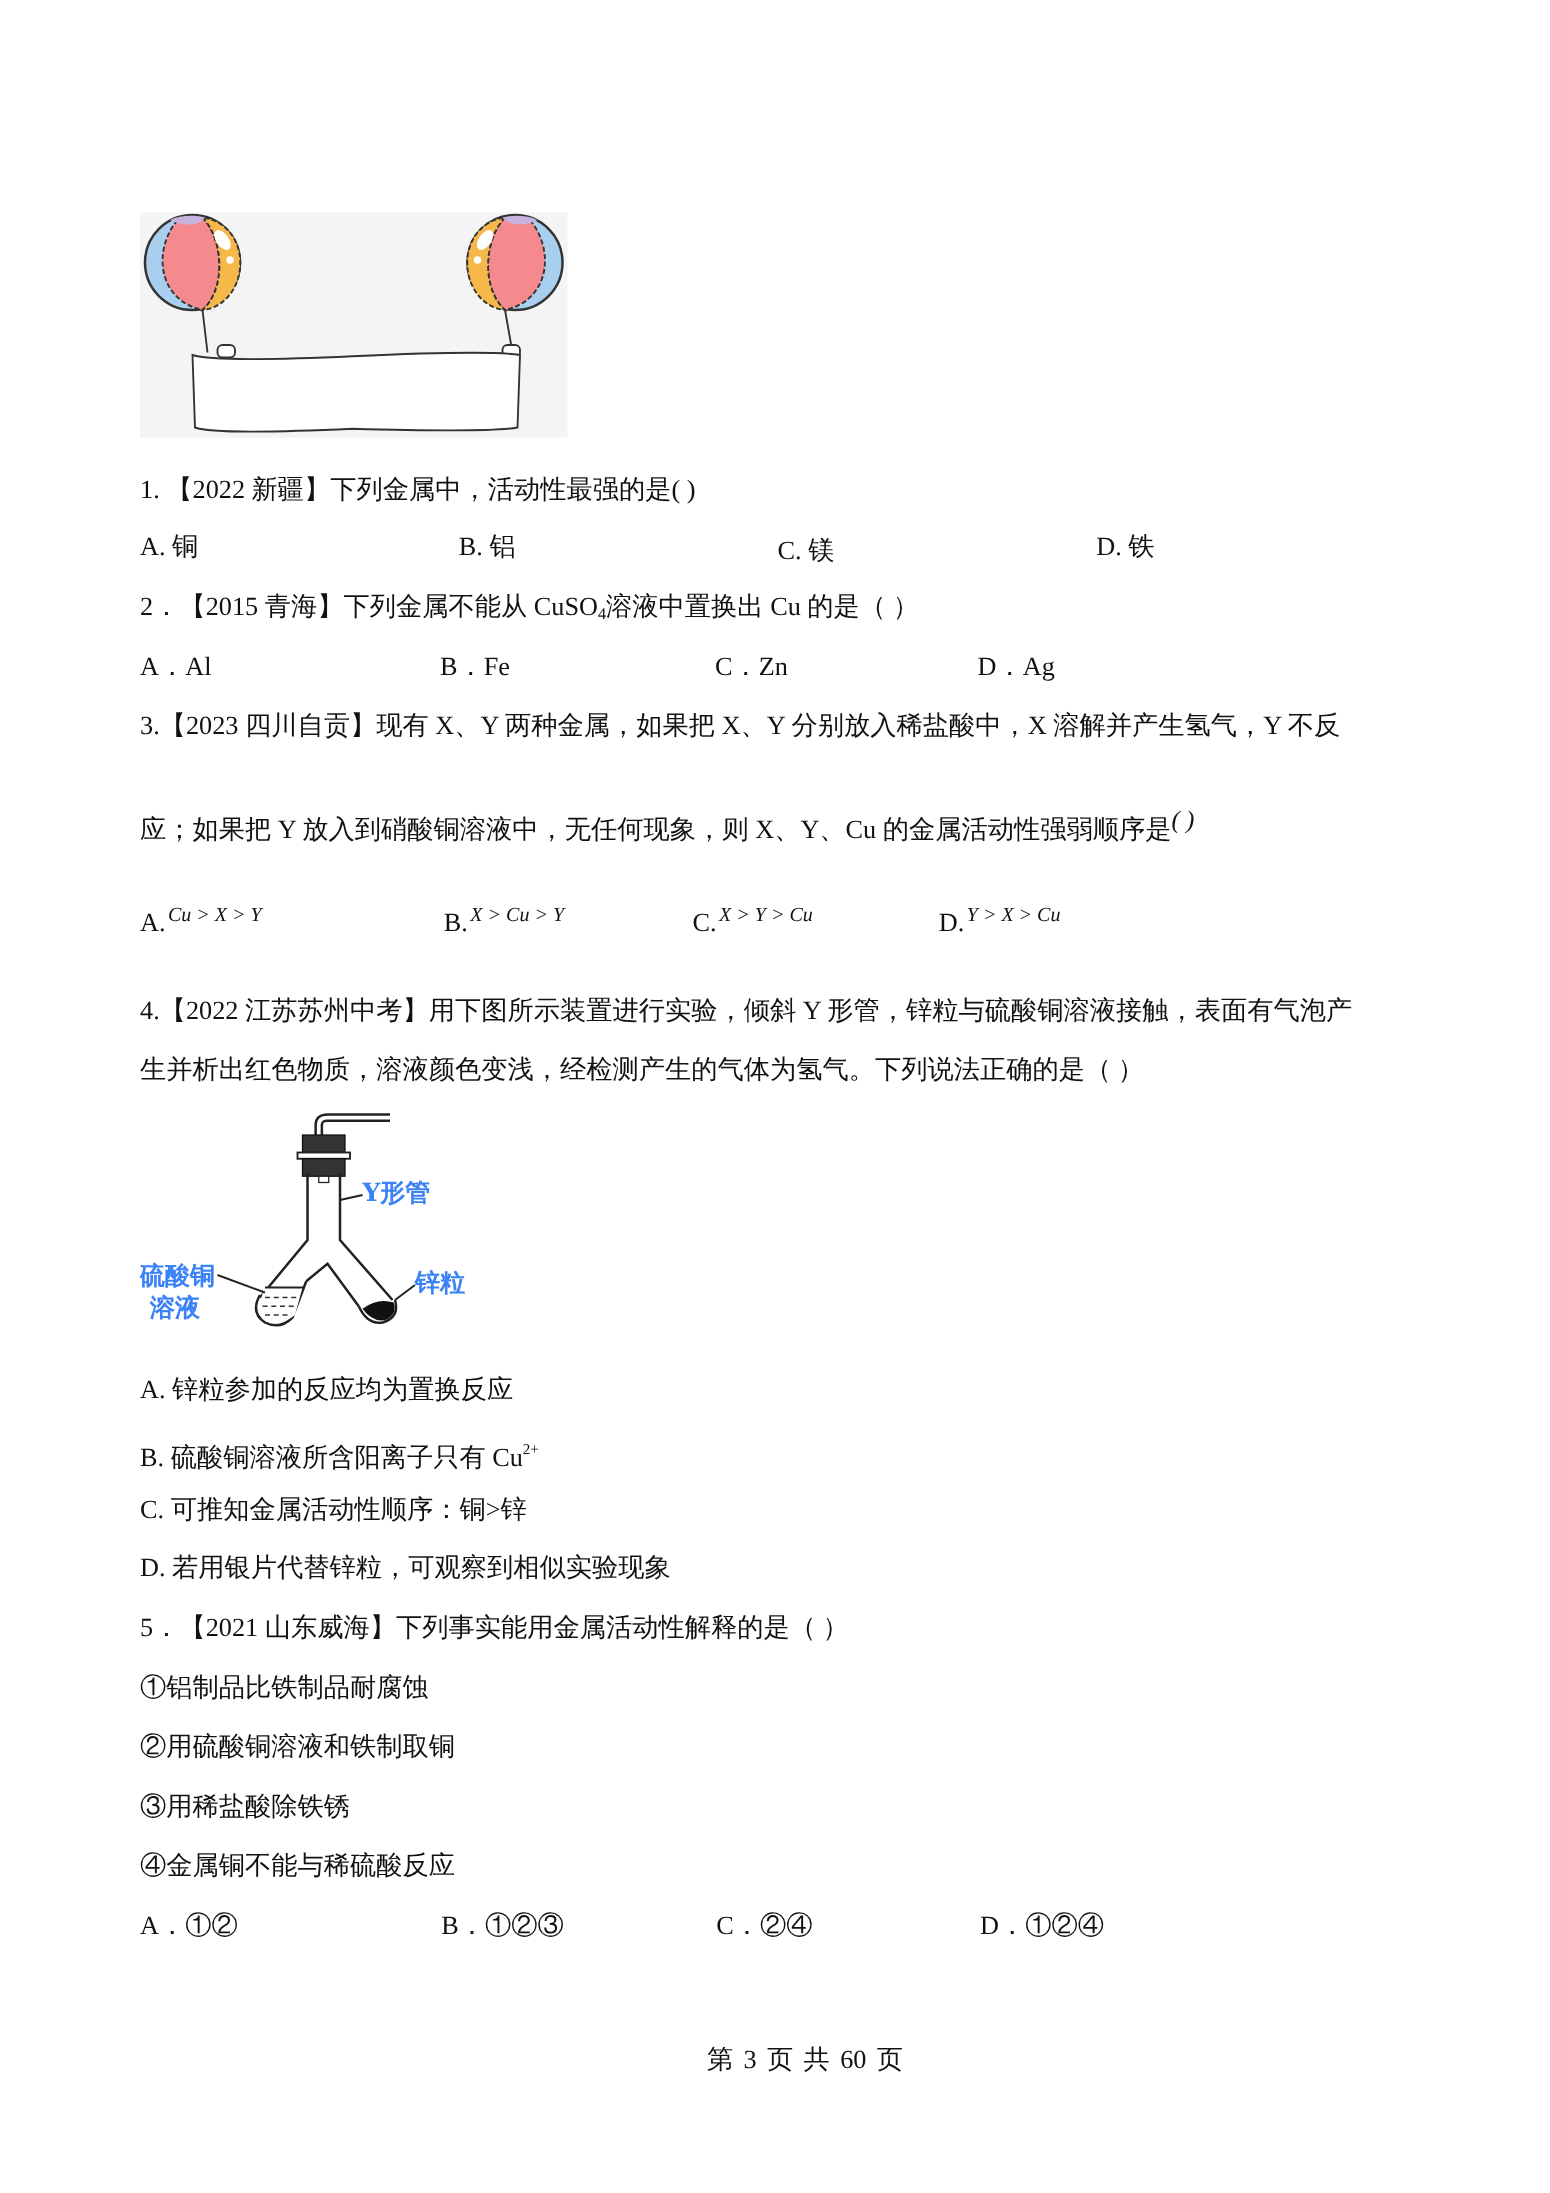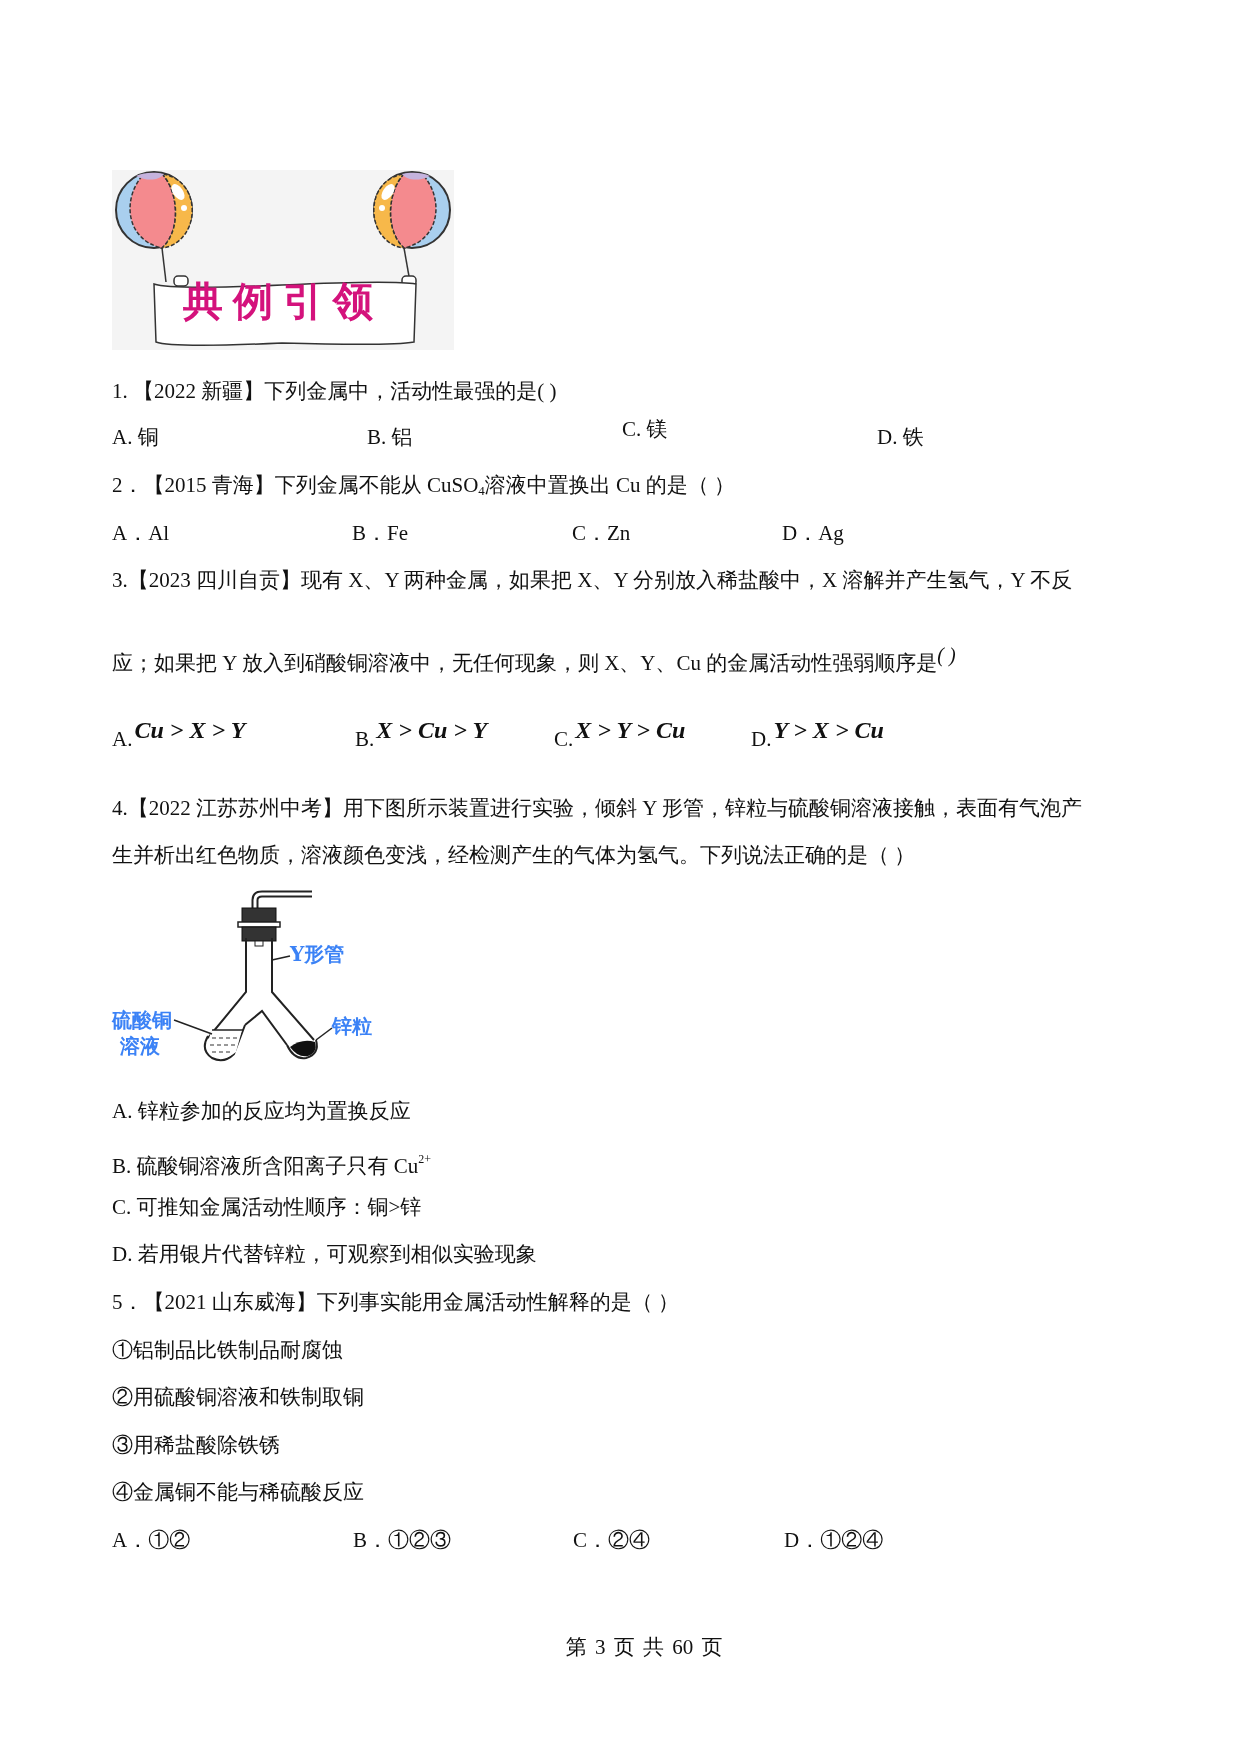--- a/index.html
+++ b/index.html
@@ -6,21 +6,21 @@
   body {
     width: 1240px; height: 1754px; position: relative; overflow: hidden;
     font-family: "Liberation Serif", "DejaVu Serif", serif;
     color: #111111;
   }
   .line {
     position: absolute; left: 112px; font-size: 21px; line-height: 28px;
     white-space: nowrap; color: #111;
   }
   .opt { position: absolute; font-size: 21px; line-height: 28px; white-space: nowrap; text-align: center; }
-  .math { font-style: italic; font-size: 24px; position: relative; top: -8px; margin-left: 2px; font-weight: bold; }
+  .math { font-style: italic; font-size: 16px; position: relative; top: -8px; margin-left: 2px; }
   sub { font-size: 13px; vertical-align: -3px; }
   sup { font-size: 12px; vertical-align: 10px; }
   .paren-small { font-style: italic; position: relative; top: -8px; font-size: 20px; }
 
   
   .banner {
     position: absolute; left: 112px; top: 170px; width: 342px; height: 180px;
     background: #f4f4f4;
   }
   .banner svg { position: absolute; left: 0; top: 0; }
@@ -68,30 +68,29 @@
       <circle cx="270" cy="38" r="3" fill="#fff"></circle>
       <line x1="292" y1="78" x2="298" y2="112" stroke="#333" stroke-width="1.5"></line>
     </g>
 
     <g>
       <rect x="62" y="106" width="14" height="10" rx="4" fill="#fff" stroke="#333" stroke-width="1.5"></rect>
       <rect x="290" y="106" width="14" height="10" rx="4" fill="#fff" stroke="#333" stroke-width="1.5"></rect>
       <path d="M42 114 Q60 120 170 115 Q280 110 304 114 L302 172 Q280 176 170 173 Q60 178 44 172 Z" fill="#ffffff" stroke="#333" stroke-width="1.5"></path>
     </g>
   </svg>
-  <div class="banner-title">典例引领</div>
 </div>
 
 <div class="line" style="top:377px">
   <span>1.</span>
   <span>【2022 新疆】</span><span>下列金属中，活动性最强的是(   )</span>
 </div>
 <div class="opt" style="top:423px; left:112px"><span>A.</span> <span>铜</span></div>
 <div class="opt" style="top:423px; left:367px"><span>B.</span> <span>铝</span></div>
-<div class="opt" style="top:415px; left:622px"><span>C.</span> <span>镁</span></div>
+<div class="opt" style="top:426px; left:622px"><span>C.</span> <span>镁</span></div>
 <div class="opt" style="top:423px; left:877px"><span>D.</span> <span>铁</span></div>
 
 <div class="line" style="top:471px">
   <span>2．</span><span>【2015 青海】</span><span>下列金属不能从 CuSO</span><sub>4</sub><span>溶液中置换出 Cu 的是（        ）</span>
 </div>
 <div class="opt" style="top:519px; left:112px"><span>A．</span><span>Al</span></div>
 <div class="opt" style="top:519px; left:352px"><span>B．</span><span>Fe</span></div>
 <div class="opt" style="top:519px; left:572px"><span>C．</span><span>Zn</span></div>
 <div class="opt" style="top:519px; left:782px"><span>D．</span><span>Ag</span></div>
 

